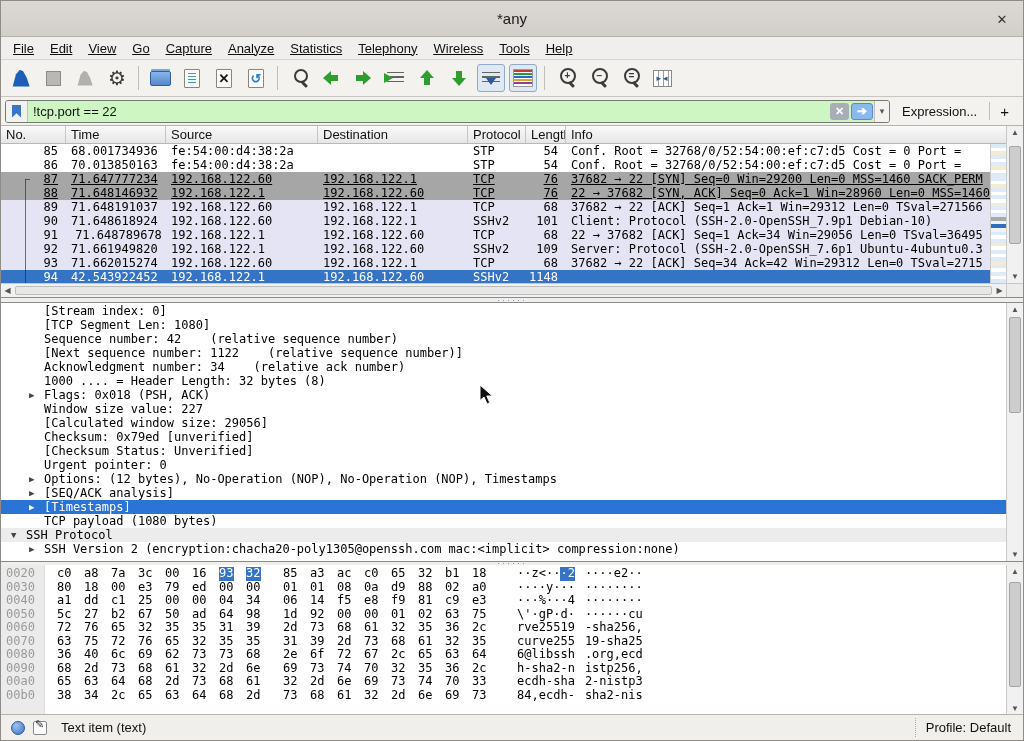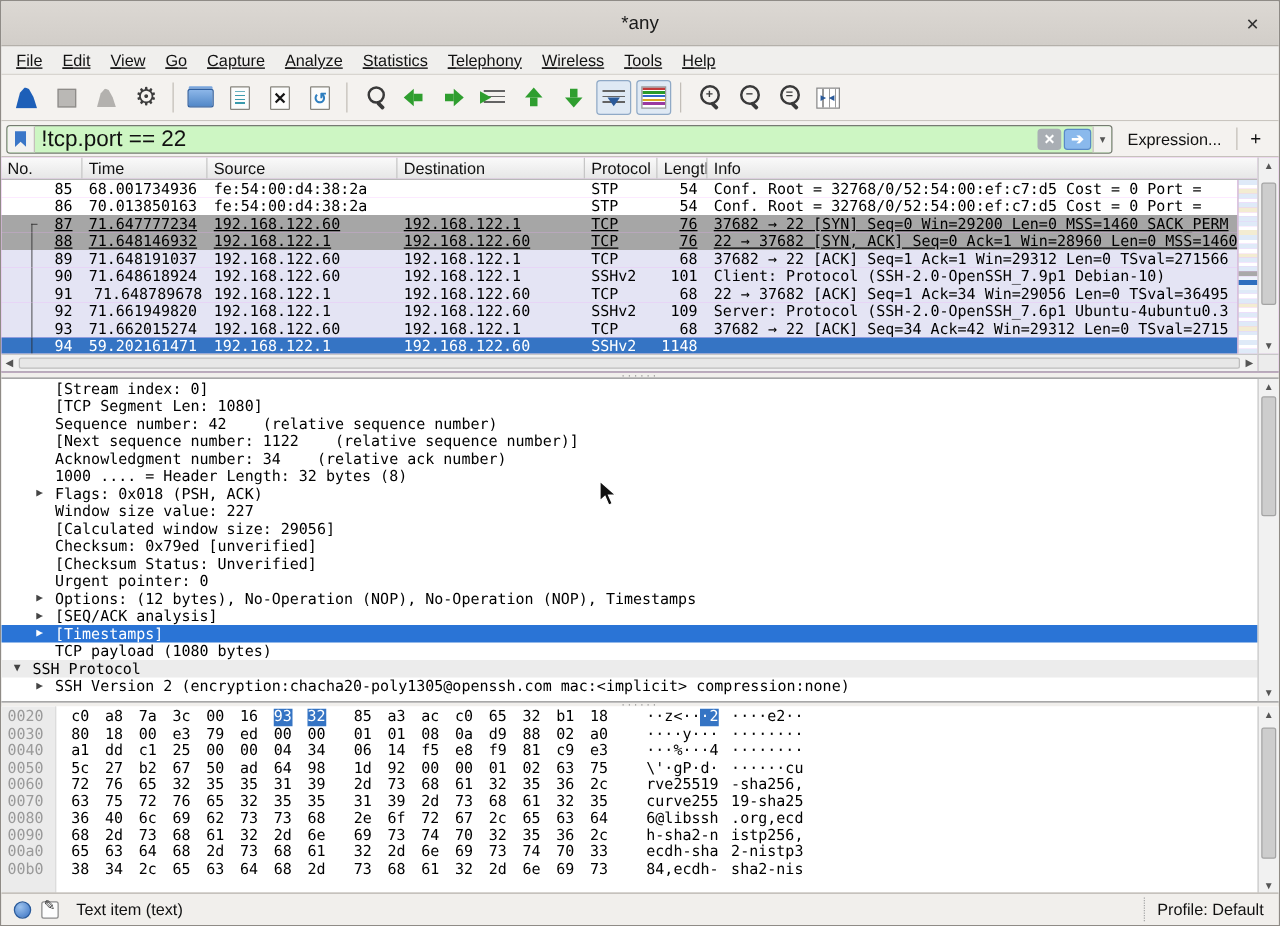--- a/index.html
+++ b/index.html
@@ -48,30 +48,30 @@
   .icon-zoom-out::before { content:"−"; }
   .icon-zoom-reset::before { content:"="; }
   .icon-resize-columns::before { content:""; width:17px; height:15px; border:1px solid #888; background:#fff repeating-linear-gradient(90deg,transparent 0 4px,#9a9a9a 4px 5px); }
   .icon-resize-columns::after { content:"▸◂"; position:absolute; color:#2a5a9a; font-size:9px; letter-spacing:2px; padding-left:2px; }
 
   
   .filterbar { height:29px; background:#f4f2ef; display:flex; align-items:center; padding:0 6px 0 4px; gap:6px; border-bottom:1px solid #b6b2ac; }
   .fwrap { flex:1; display:flex; align-items:center; height:23px; border:1px solid #767b72; border-radius:3px; background:#cdf6c3; overflow:hidden; }
   .fbookmark { width:22px; height:21px; background:#f3f2f0; border-right:1px solid #c4c0ba; display:flex; align-items:center; justify-content:center; }
   .fbookmark span { width:9px; height:13px; background:#3a76c8; clip-path:polygon(0 0,100% 0,100% 100%,50% 68%,0 100%); }
-  .finput { flex:1; border:none; outline:none; background:transparent; font-family:"Liberation Sans",sans-serif; font-size:18px; color:#111; padding:0 5px; }
+  .finput { flex:1; border:none; outline:none; background:transparent; font-family:"Liberation Sans",sans-serif; font-size:13px; color:#111; padding:0 5px; }
   .fclear { width:19px; height:17px; margin:0 1px; background:#a9aeb4; border-radius:3px; color:#fff; font-size:11px; font-weight:bold; display:flex; align-items:center; justify-content:center; }
   .fapply { width:22px; height:17px; margin:0 1px; background:#8ab9ec; border:1px solid #5a8ac8; border-radius:3px; color:#fff; font-size:12px; font-weight:bold; display:flex; align-items:center; justify-content:center; }
   .fcaret { width:15px; height:21px; border-left:1px solid #c4c0ba; color:#555; font-size:9px; display:flex; align-items:center; justify-content:center; background:#f3f2f0; }
   .fexpr { font-size:13px; color:#111; padding:0 6px; }
   .fsep { width:1px; height:18px; background:#c2beb8; }
   .fadd { font-size:15px; color:#111; padding:0 8px 0 4px; }
 
   
-  .plist { position:relative; height:172px; background:#f0abfc; border-bottom:1px solid #8a8a8a; }
+  .plist { position:relative; height:172px; background:#bef264; border-bottom:1px solid #8a8a8a; }
   .plheader { position:absolute; top:0; left:0; right:17px; height:18px; display:flex; background:linear-gradient(#fafafa,#e6e6e6); border-bottom:1px solid #b8b8b8; font-size:13px; color:#111; overflow:hidden; }
   .hcell { padding:1px 0 0 5px; border-right:1px solid #c6c6c6; white-space:nowrap; overflow:hidden; flex:none; }
   .hcell.grow { flex:1; border-right:none; }
   .plrows { position:absolute; top:18px; left:0; right:33px; bottom:14px; overflow:hidden; font-family:"DejaVu Sans Mono","Liberation Mono",monospace; font-size:12px; }
   .prow { display:flex; height:14px; line-height:14px; white-space:nowrap; position:relative; }
   .prow.plain { background:#fff; color:#000; }
   .prow.gray { background:#a6a6a6; color:#000;text-decoration:underline; }
   .prow.lav { background:#e4e4f4; color:#000; }
   .prow.selected { background:#3574c4; color:#fff; }
   .pcell { flex:none; overflow:hidden; padding-left:5px; }
@@ -289,21 +289,21 @@
           <div class="pcell r" style="width: 65px;">93</div>
           <div class="pcell" style="width: 100px;">71.662015274</div>
           <div class="pcell" style="width: 152px;">192.168.122.60</div>
           <div class="pcell" style="width: 150px;">192.168.122.1</div>
           <div class="pcell" style="width: 58px;">TCP</div>
           <div class="pcell r" style="width: 40px;">68</div>
           <div class="pcell grow">37682 → 22 [ACK] Seq=34 Ack=42 Win=29312 Len=0 TSval=2715</div>
         </div>
         <div class="prow selected rel">
           <div class="pcell r" style="width: 65px;">94</div>
-          <div class="pcell" style="width: 100px;">59.202161471</div>
+          <div class="pcell" style="width: 100px;">42.543922452</div>
           <div class="pcell" style="width: 152px;">192.168.122.1</div>
           <div class="pcell" style="width: 150px;">192.168.122.60</div>
           <div class="pcell" style="width: 58px;">SSHv2</div>
           <div class="pcell r" style="width: 40px;">1148</div>
         </div>
       </div>
     <div class="plminimap" id="plminimap">
         <div style="background: rgb(223, 234, 248);"></div>
         <div style="background: rgb(255, 255, 255);"></div>
         <div style="background: rgb(243, 236, 210);"></div>

